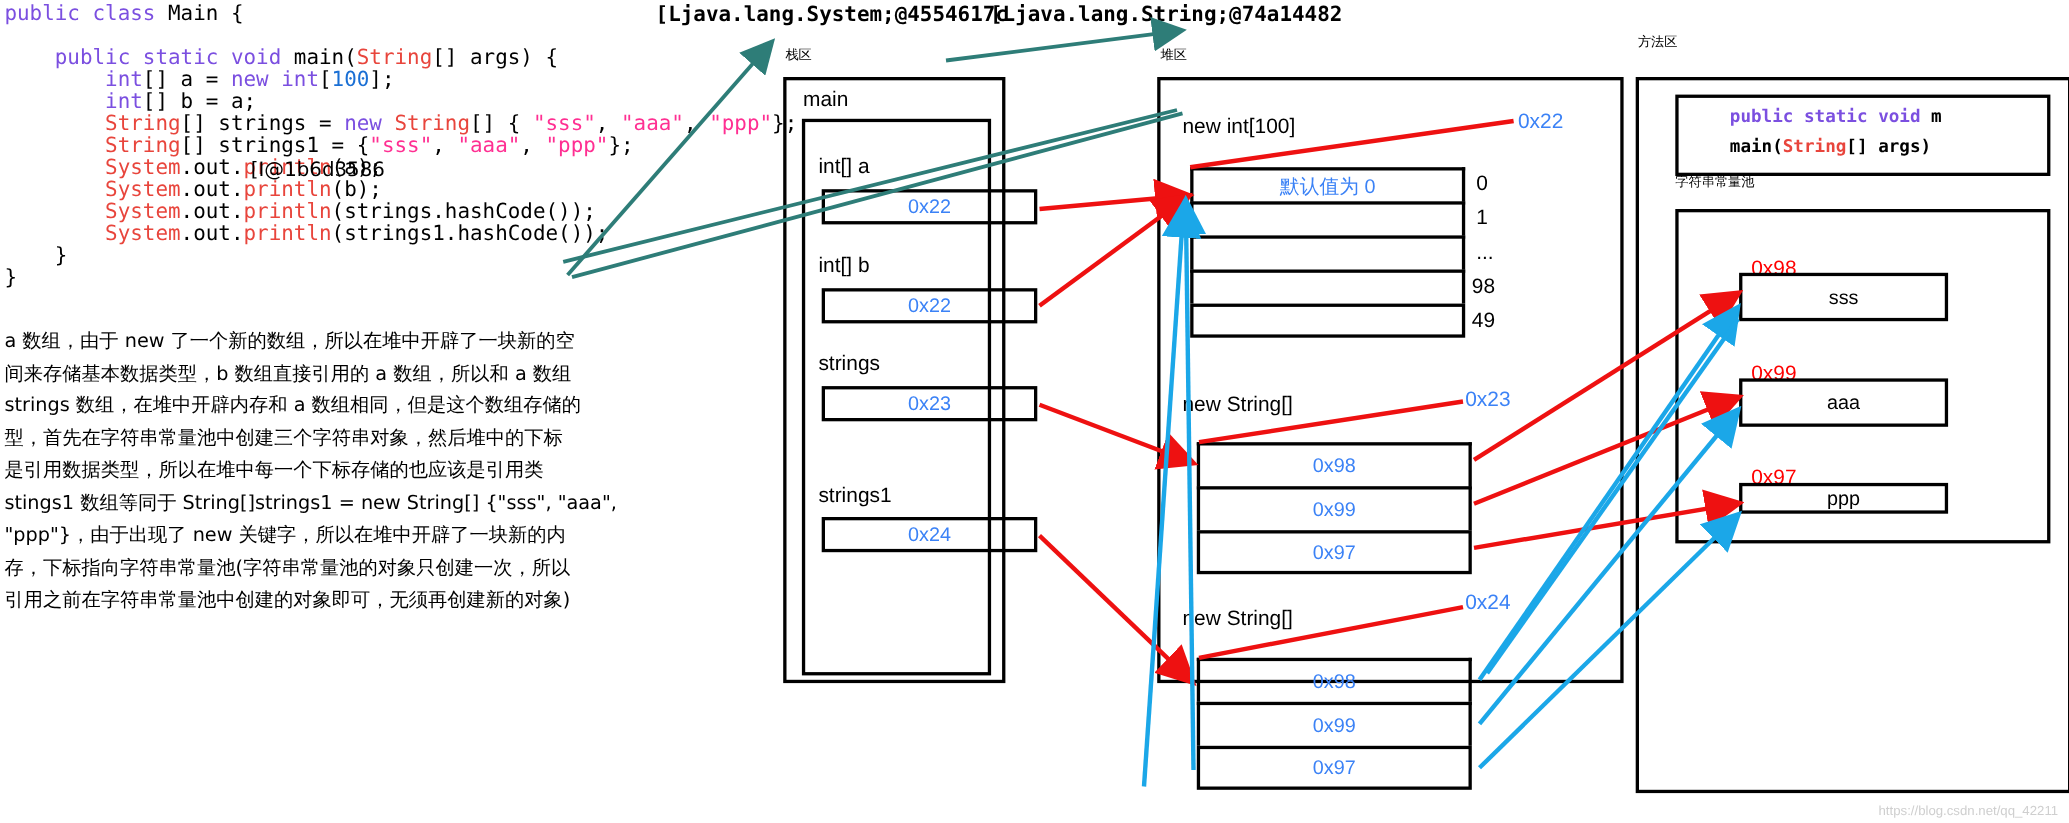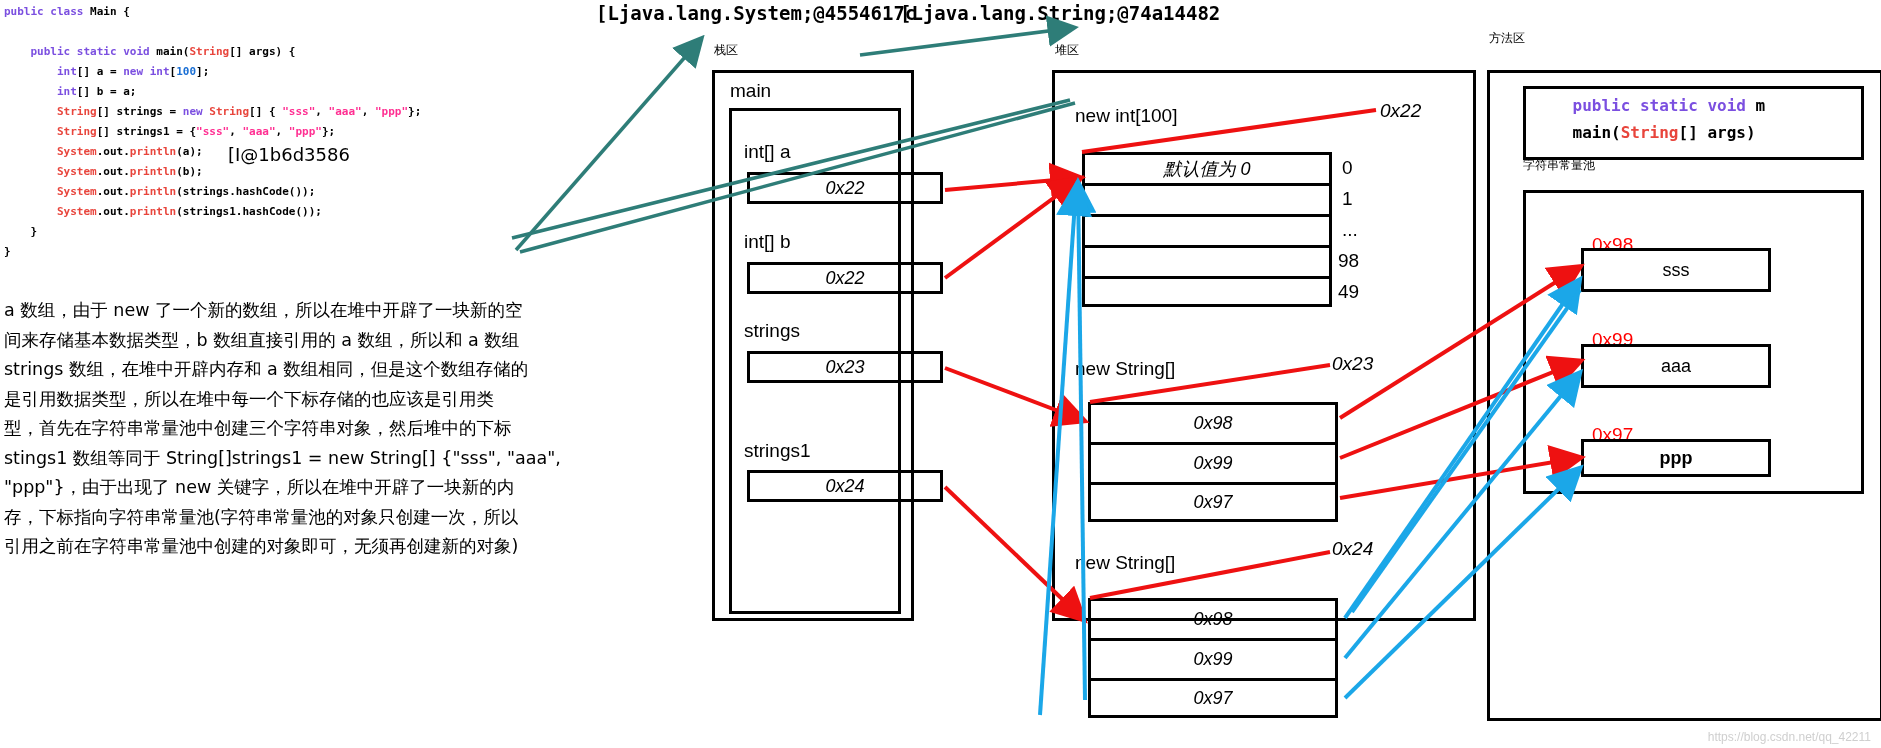--- a/index.html
+++ b/index.html
@@ -2,21 +2,21 @@
 <html><head>
 <meta charset="utf-8">
 <style>
   html,body{margin:0;padding:0;background:#fff;}
   body{width:1881px;height:748px;position:relative;overflow:hidden;
        font-family:"Liberation Sans","DejaVu Sans",sans-serif;color:#000;}
   .abs{position:absolute;}
   
   #code{left:4px;top:2px;width:580px;
         font-family:"DejaVu Sans Mono","Liberation Mono",monospace;
-        font-size:11px;line-height:20px;white-space:pre;font-weight:700;}
+        font-size:19px;line-height:20px;white-space:pre;font-weight:400;}
   .kw{color:#7b4fe0;}
   .ty{color:#e8453c;}
   .str{color:#ff2f92;}
   .pl{color:#000;}
   .num{color:#1a6fd4;}
   
   #prose{left:4px;top:296px;width:610px;font-size:17.5px;line-height:29.5px;
          font-family:"DejaVu Sans","Liberation Sans",sans-serif;}
   #prose div{white-space:nowrap;}
   
@@ -28,21 +28,21 @@
   #toplab1{left:596px;}
   #toplab2{left:900px;}
   
   .regtitle{font-size:12px;font-weight:400;
             font-family:"DejaVu Sans","Liberation Sans",sans-serif;}
   
   .outerbox{border:3px solid #000;background:transparent;}
   .innerbox{border:3px solid #000;background:transparent;}
   .cell{border:3px solid #000;box-sizing:border-box;display:flex;
         align-items:center;justify-content:center;font-size:18px;}
-  .redtext{color:#000000;font-style:italic;}
+  .redtext{color:#3b82f6;}
   .varlabel{font-size:19px;}
   
   .heaprow{border:3px solid #000;border-bottom:none;box-sizing:border-box;
            display:flex;align-items:center;justify-content:center;font-size:18px;}
   .heaprow.last{border-bottom:3px solid #000;}
   .idx{font-size:19px;}
   
   #macode{font-family:"DejaVu Sans Mono","Liberation Mono",monospace;
           font-size:16px;line-height:27px;white-space:pre;font-weight:600;}
   
@@ -60,22 +60,22 @@
 
 <div class="abs" id="outlab">[I@1b6d3586</div>
 
 <div class="abs toplab" id="toplab1">[Ljava.lang.System;@4554617c</div>
 <div class="abs toplab" id="toplab2">[Ljava.lang.String;@74a14482</div>
 
 <div class="abs" id="prose">
     <div>a 数组，由于 new 了一个新的数组，所以在堆中开辟了一块新的空</div>
     <div>间来存储基本数据类型，b 数组直接引用的 a 数组，所以和 a 数组</div>
     <div>strings 数组，在堆中开辟内存和 a 数组相同，但是这个数组存储的</div>
+    <div>型，首先在字符串常量池中创建三个字符串对象，然后堆中的下标</div>
     <div>是引用数据类型，所以在堆中每一个下标存储的也应该是引用类</div>
-    <div>型，首先在字符串常量池中创建三个字符串对象，然后堆中的下标</div>
     <div>stings1 数组等同于 String[]strings1 = new String[] {"sss", "aaa",</div>
     <div>"ppp"}，由于出现了 new 关键字，所以在堆中开辟了一块新的内</div>
     <div>存，下标指向字符串常量池(字符串常量池的对象只创建一次，所以</div>
     <div>引用之前在字符串常量池中创建的对象即可，无须再创建新的对象)</div>
   </div>
 
 <div class="abs regtitle" style="left:714px;top:42px;">栈区</div>
 <div class="abs outerbox" style="left:712px;top:70px;width:196px;height:545px;"></div>
 <div class="abs varlabel" style="left:730px;top:80px;">main</div>
 <div class="abs innerbox" style="left:729px;top:108px;width:166px;height:500px;"></div>
@@ -133,21 +133,21 @@
 <div class="abs regtitle" style="left:1523px;top:157px;">字符串常量池</div>
 <div class="abs innerbox" style="left:1523px;top:190px;width:335px;height:298px;"></div>
 
 <div class="abs pooladdr" style="left:1592px;top:234px;">0x98</div>
 <div class="abs poolbox" style="left:1581px;top:248px;width:190px;height:44px;">sss</div>
 
 <div class="abs pooladdr" style="left:1592px;top:329px;">0x99</div>
 <div class="abs poolbox" style="left:1581px;top:344px;width:190px;height:44px;">aaa</div>
 
 <div class="abs pooladdr" style="left:1592px;top:424px;">0x97</div>
-<div class="abs poolbox" style="left:1581px;top:439px;width:190px;height:38px;font-weight:bold;">ppp</div>
+<div class="abs poolbox" style="left:1581px;top:439px;width:190px;height:28px;">ppp</div>
 
 <svg class="abs" id="overlay" viewBox="0 0 1881 748">
   <defs>
     <marker id="mRed" markerWidth="9" markerHeight="9" refX="7" refY="4.5" orient="auto">
       <path d="M0,0 L9,4.5 L0,9 Z" fill="#ee1111"></path>
     </marker>
     <marker id="mCyan" markerWidth="9" markerHeight="9" refX="7" refY="4.5" orient="auto">
       <path d="M0,0 L9,4.5 L0,9 Z" fill="#1ba7e8"></path>
     </marker>
     <marker id="mTeal" markerWidth="9" markerHeight="9" refX="7" refY="4.5" orient="auto">

